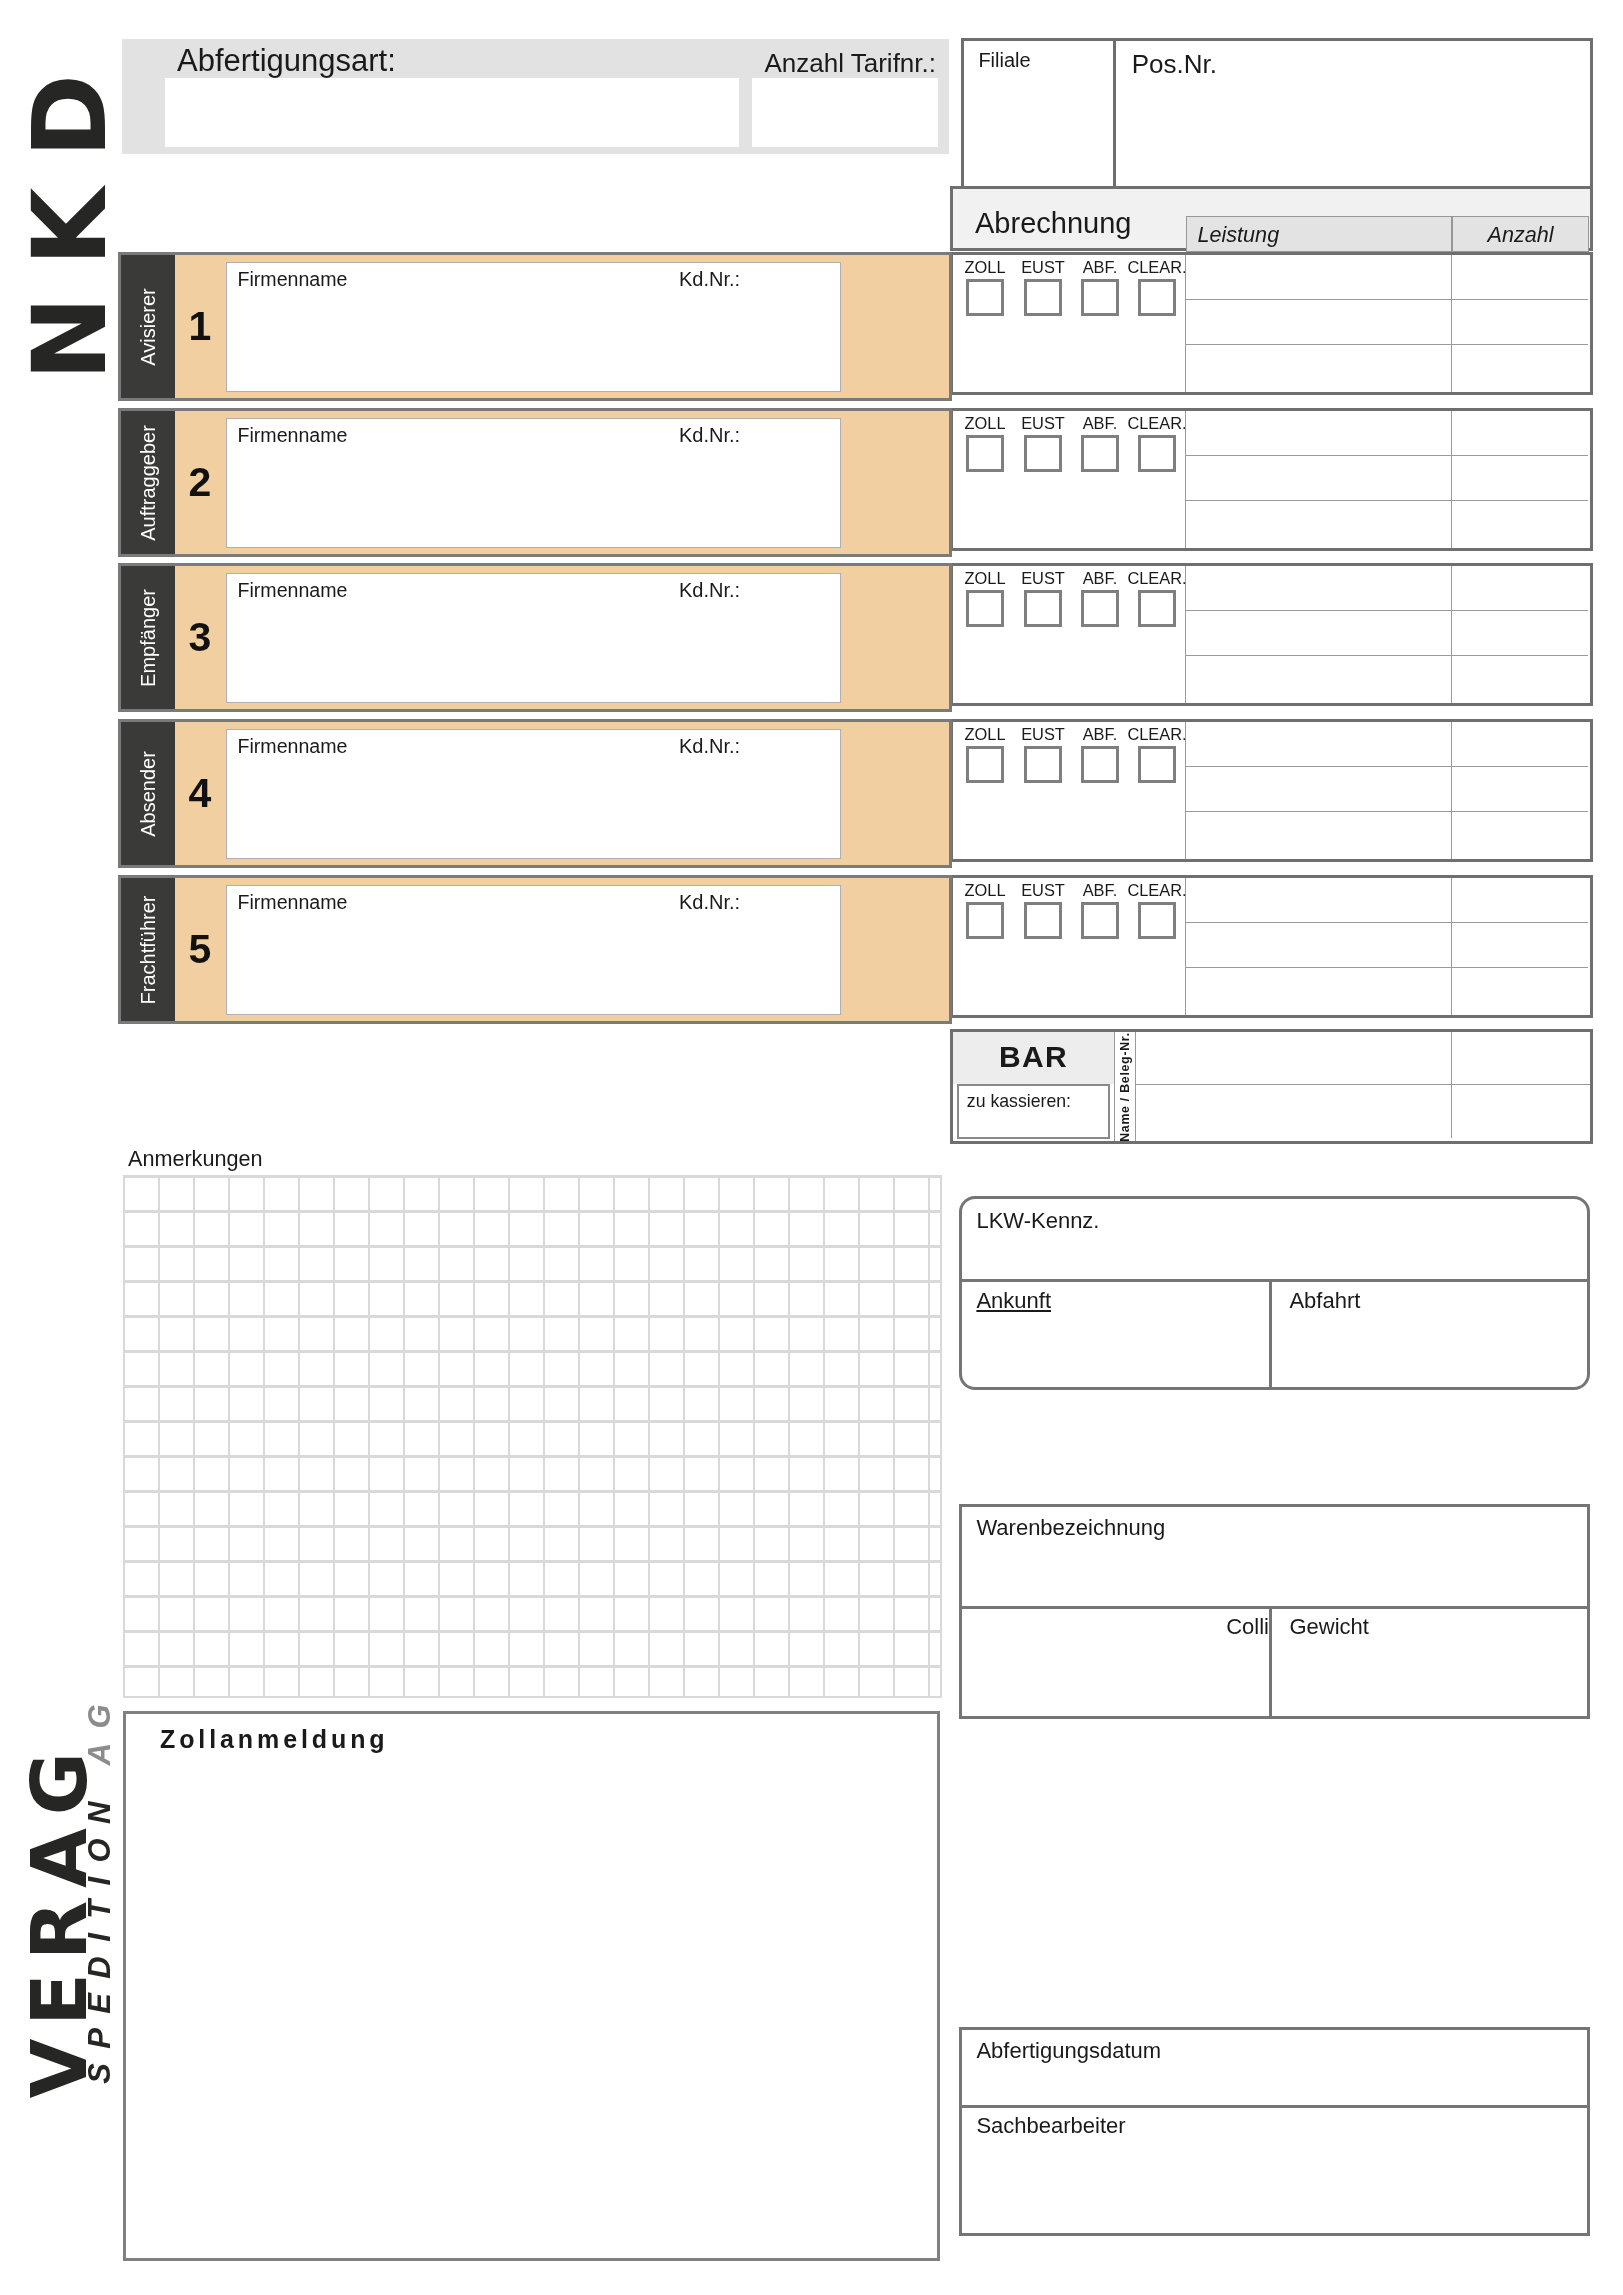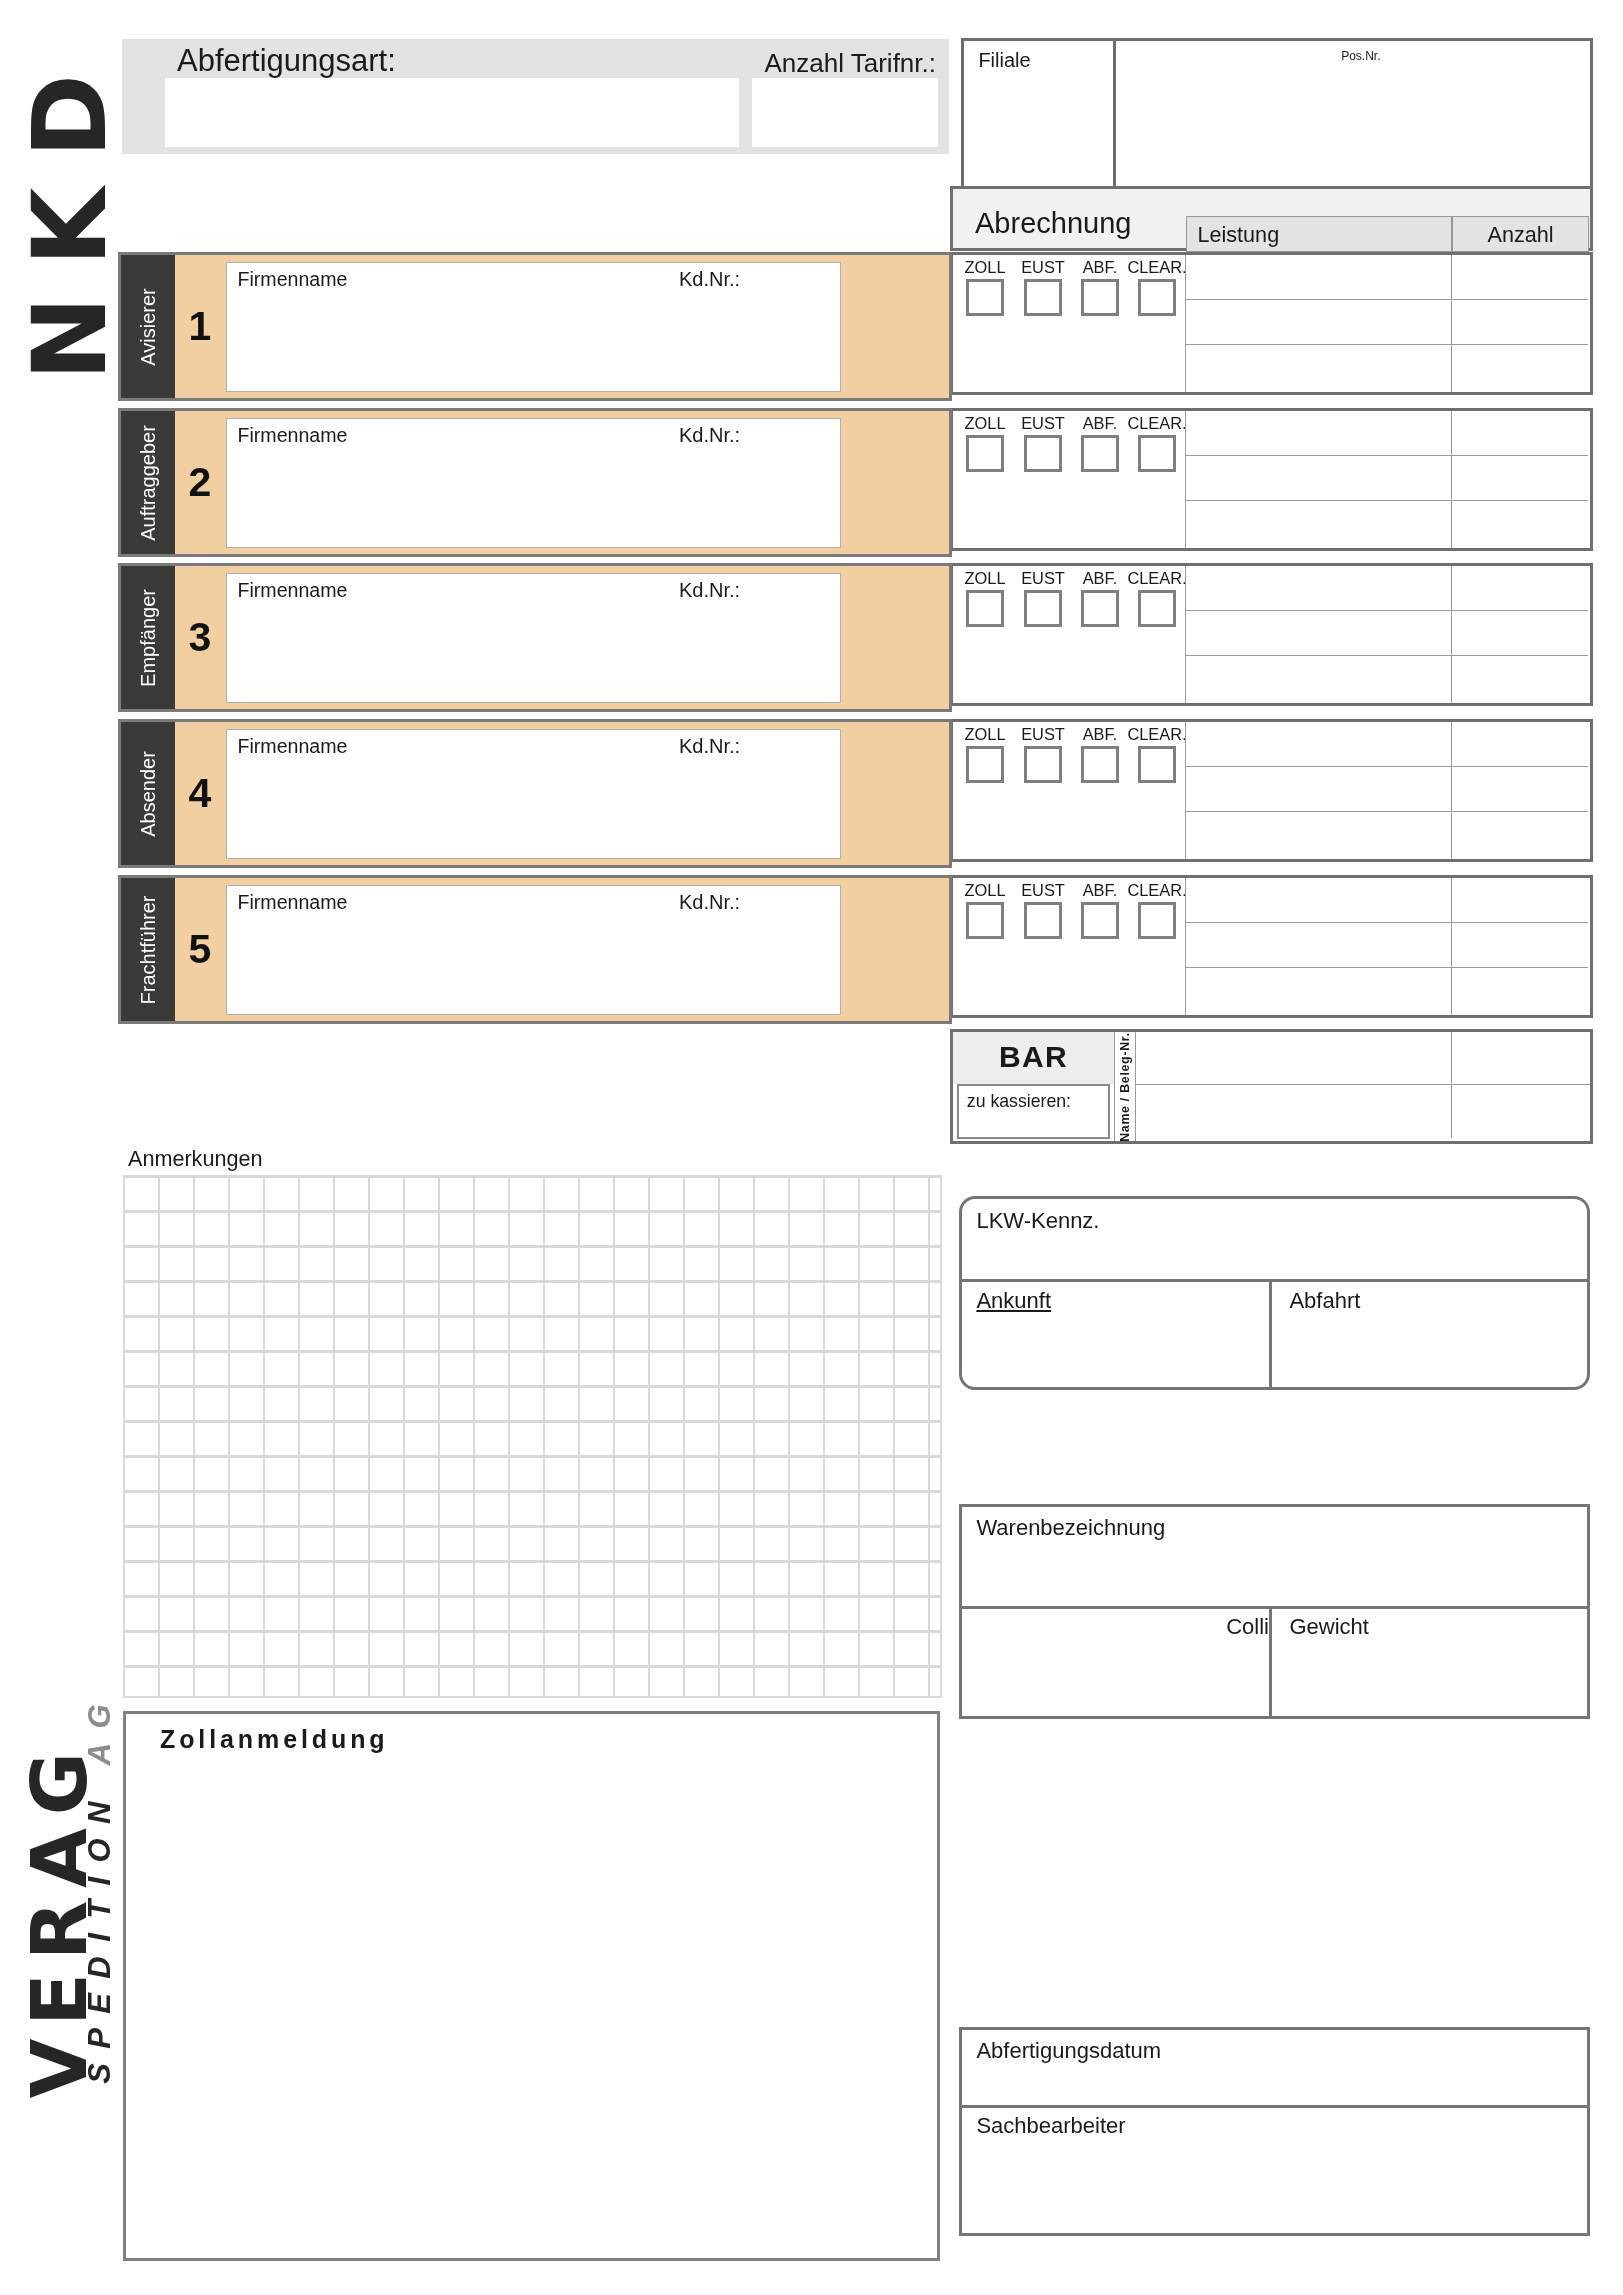--- a/index.html
+++ b/index.html
@@ -18,26 +18,26 @@
 
   
   .top-panel { left:122px; top:39px; width:827px; height:115px; background:#e2e2e2; }
   .lbl-abfart { left:177px; top:43px; font-size:31px; }
   .inp-abfart { left:165px; top:78px; width:574px; height:69px; background:#fff; }
   .lbl-anzahl { left:681px; top:48px; width:255px; font-size:26px; text-align:right; }
   .inp-anzahl { left:752px; top:78px; width:186px; height:69px; background:#fff; }
 
   .filiale-box { left:961px; top:38px; width:632px; height:165px; background:#fff; border:3.9px solid #6e6e6e; }
   .filiale-cell { position:absolute; left:0; top:0; width:152px; height:100%; border-right:3.9px solid #6e6e6e; padding:7.9px 0 0 14.4px; font-size:20px; }
-  .posnr-cell { position:absolute; left:152px; top:0; right:0; height:100%; padding:7.9px 0 0 15.7px; font-size:12px;text-align:center; }
+  .posnr-cell { position:absolute; left:152px; top:0; right:0; height:100%; padding:7.9px 0 0 15.7px; font-size:26px; }
 
   
   .abr-header { left:950px; top:186px; width:643px; height:65px; background:#f1f1f1; border:3.9px solid #6f6f6f; }
   .abr-title { left:975px; top:207px; font-size:29px; }
-  .colhead { position:absolute; top:216px; height:36px; background:#e3e3e3; border:1.3px solid #979797; font-size:21.6px; }
+  .colhead { position:absolute; top:216px; height:36px; background:#e3e3e3; border:1.3px solid #979797; font-size:21.6px;font-style:italic; }
   .colhead.leist { left:1186px; width:266px; padding:4.6px 0 0 10.5px; }
   .colhead.betr { left:1452px; width:137px; text-align:center; padding-top:4.6px; }
 
   .abr-block { position:absolute; left:950px; width:643px; height:143px; background:#fff; border:3.9px solid #6f6f6f; }
   .cb-label { position:absolute; top:2.6px; width:72px; text-align:center; font-size:16.4px; letter-spacing:0px; }
   .cb-box { position:absolute; top:23.6px; width:38px; height:37px; border:3.9px solid #7f7f7f; background:#fff; }
   .col-l { position:absolute; left:232px; top:0; width:266px; height:100%; border-left:1.3px solid #9a9a9a; }
   .col-b { position:absolute; left:498px; top:0; width:137px; height:100%; border-left:1.3px solid #9a9a9a; }
   .cell { width:100%; height:45px; border-bottom:1.3px solid #9a9a9a; }
   .cell:last-child { border-bottom:none; }

